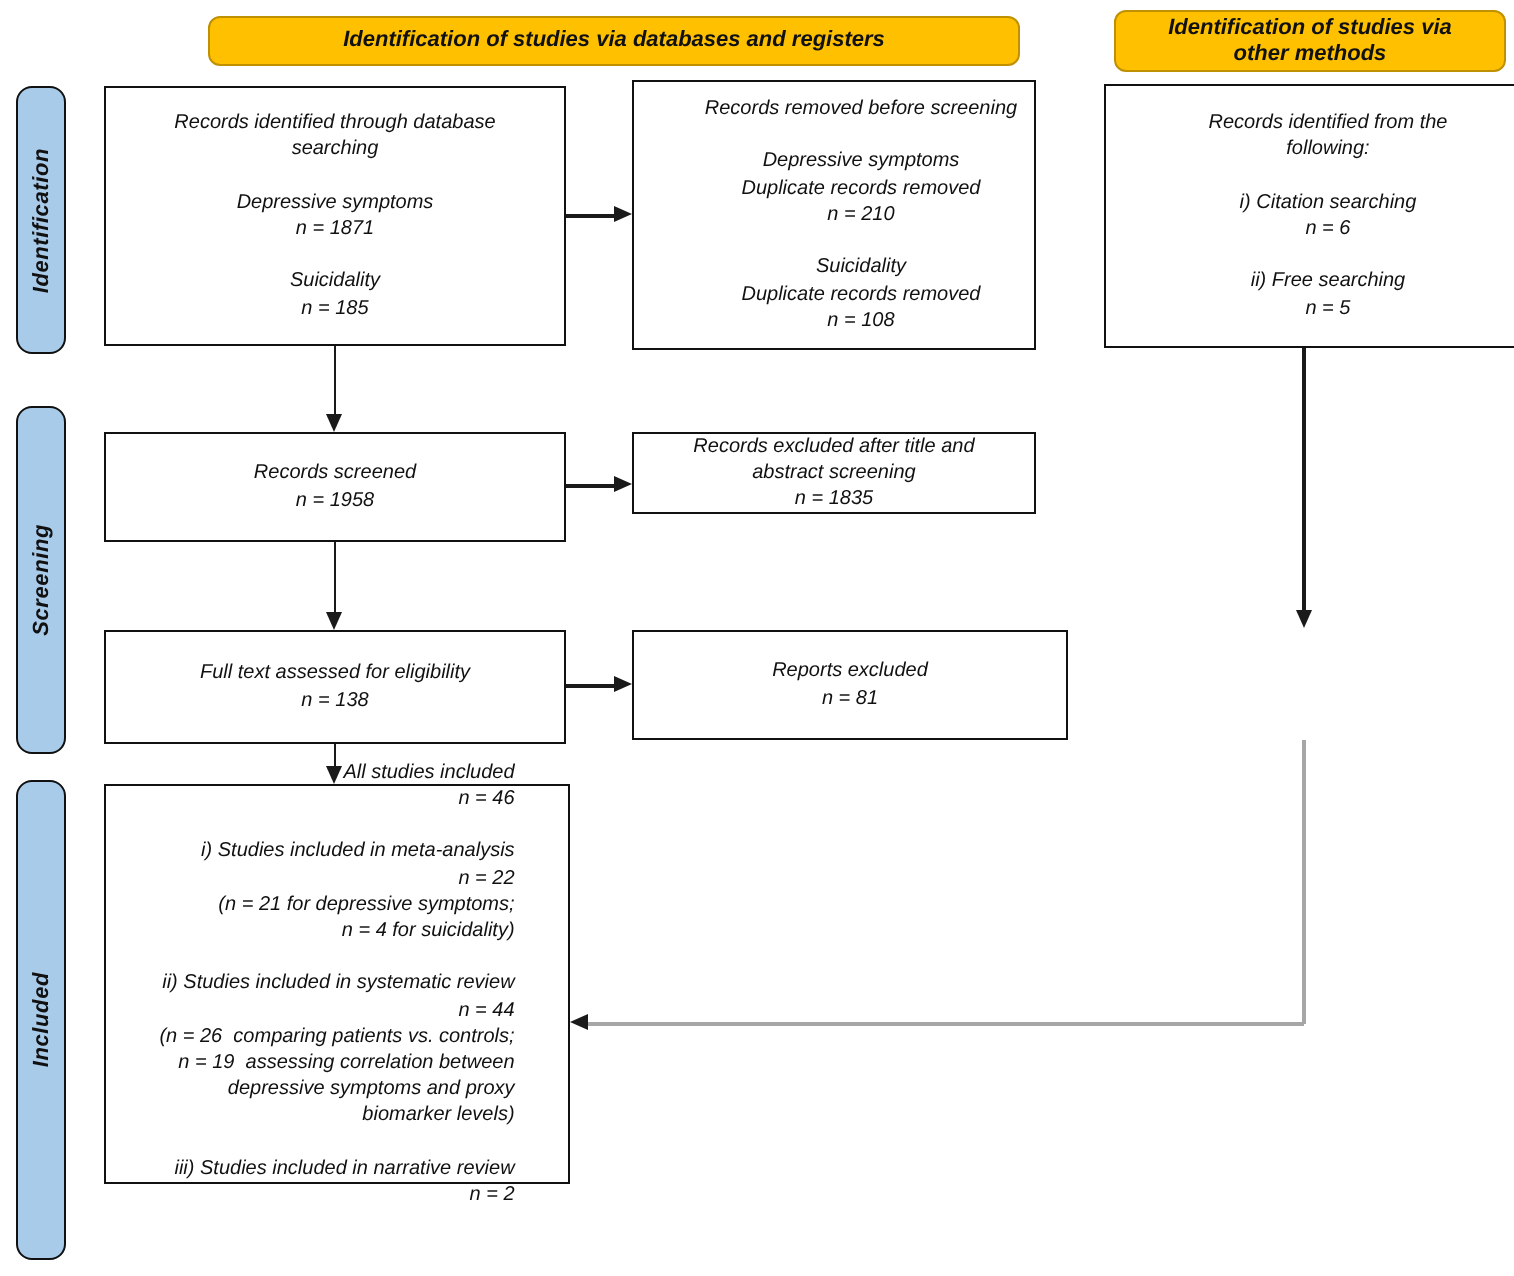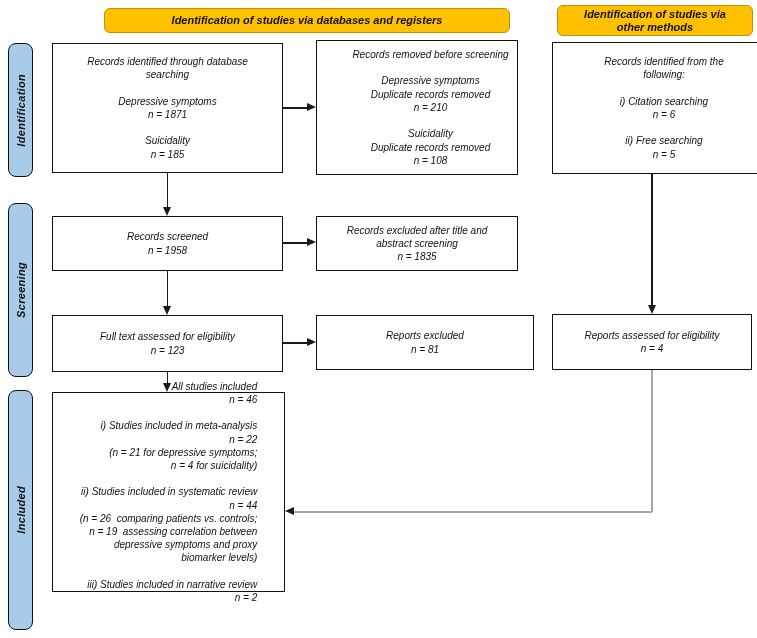--- a/index.html
+++ b/index.html
@@ -66,21 +66,21 @@
     font-size: 10px;
     line-height: 13.2px;
     white-space: pre-wrap;
     box-sizing: border-box;
     padding: 2px 4px;
   }
   #box-db        { left: 52px;  top: 43px;  width: 231px; height: 130px; }
   #box-removed   { left: 316px; top: 40px;  width: 202px; height: 135px; padding-left: 31px; }
   #box-other     { left: 552px; top: 42px;  width: 224px; height: 132px; }
   #box-screened  { left: 52px;  top: 216px; width: 231px; height: 55px; }
-  #box-excl-ta   { left: 316px; top: 216px; width: 202px; height: 55px; text-align: center; }
+  #box-excl-ta   { left: 316px; top: 216px; width: 202px; height: 41px; text-align: center; }
   #box-fulltext  { left: 52px;  top: 315px; width: 231px; height: 57px; }
   #box-rep-excl  { left: 316px; top: 315px; width: 218px; height: 55px; }
   #box-rep-ass   { left: 552px; top: 314px; width: 200px; height: 56px; }
   #box-included  { left: 52px;  top: 392px; width: 233px; height: 200px; text-align: right; }
   
   .hline, .vline {
     position: absolute;
     background: var(--line-black, #1a1a1a);
   }
   .hline { height: 1.5px; }
@@ -134,25 +134,23 @@
 n = 6
 
 ii) Free searching
 n = 5</div>
   <div class="fbox" id="box-screened">Records screened
 n = 1958</div>
   <div class="fbox" id="box-excl-ta">Records excluded after title and
 abstract screening
 n = 1835</div>
   <div class="fbox" id="box-fulltext">Full text assessed for eligibility
-n = 123</div>
+n = 138</div>
   <div class="fbox" id="box-rep-excl">Reports excluded
 n = 81</div>
-  <div class="fbox" id="box-rep-ass">Reports assessed for eligibility
-n = 4</div>
   <div class="fbox" id="box-included">All studies included
 n = 46
 
 i) Studies included in meta-analysis
 n = 22
 (n = 21 for depressive symptoms;
 n = 4 for suicidality)
 
 ii) Studies included in systematic review
 n = 44

